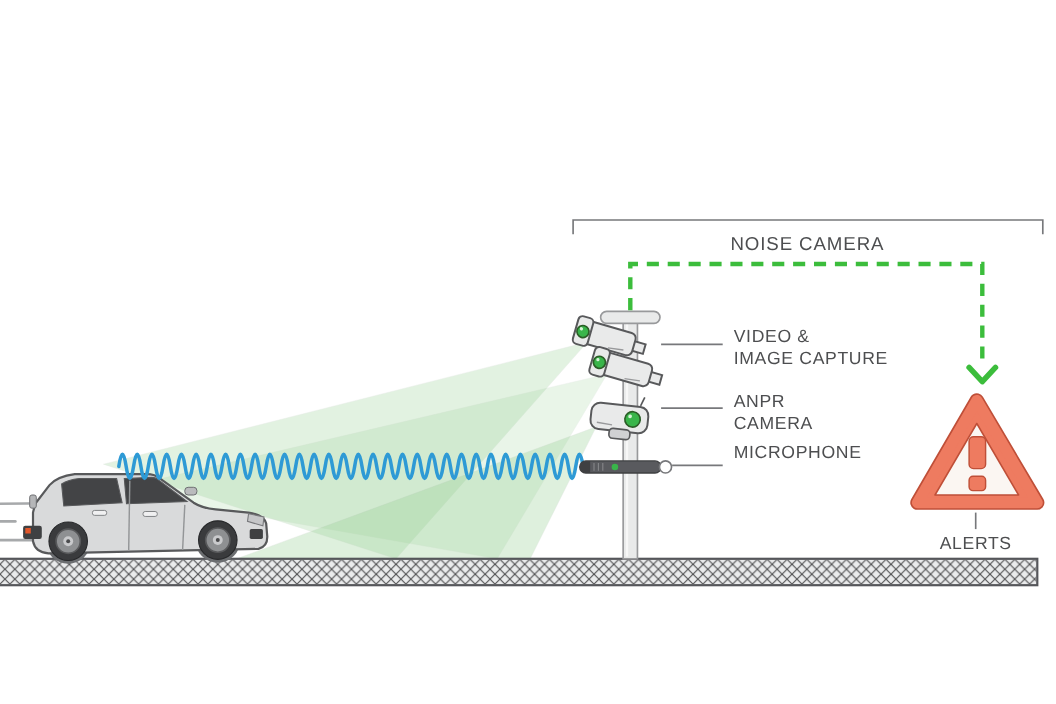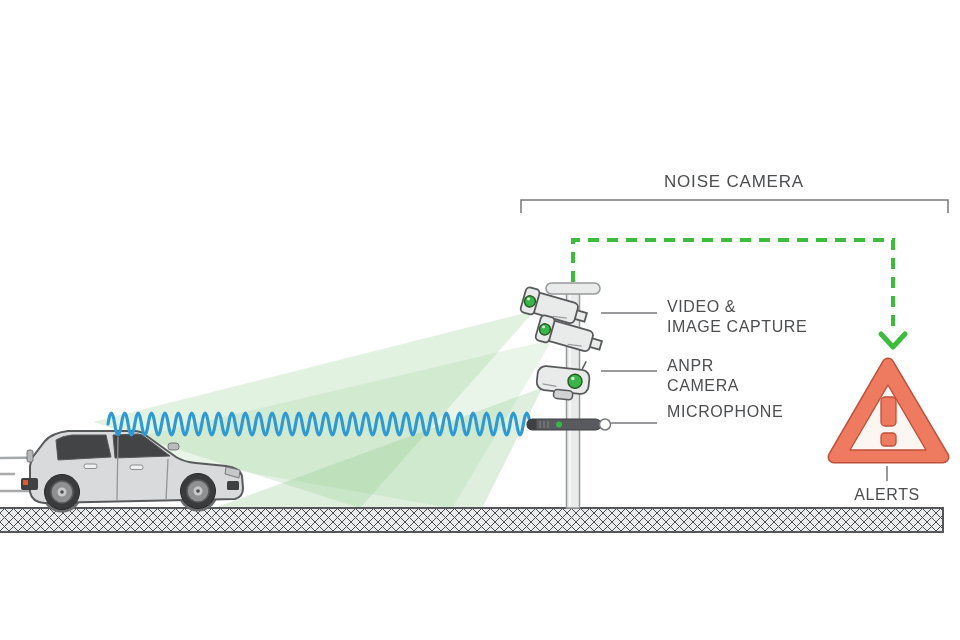--- a/index.html
+++ b/index.html
@@ -7,21 +7,21 @@
     position:relative;width:960px;height:640px;overflow:hidden;
     background:#ffffff;
     font-family:"Liberation Sans", sans-serif;
   }
   .stage svg{position:absolute;left:0;top:0;}
   .lbl{
     position:absolute;color:var(--text-gray,#4d4e50);
     font-size:16px;line-height:20px;letter-spacing:0.6px;font-weight:400;
     white-space:pre-line;
   }
-  .lbl.title{font-size:17px;letter-spacing:0.8px;text-align:center;}
+  .lbl.title{font-size:17px;letter-spacing:0.8px;text-align:center;margin-top:40px;}
   .lbl.center{text-align:center;}
 
   
   .beam{fill:var(--beam-green,#93cf90);stroke:rgba(130,150,130,0.35);stroke-width:0.8;}
   .gray-line{stroke:var(--line-gray,#77787b);stroke-width:1.5;fill:none;}
   .speed-line{stroke:#a7a9ab;stroke-width:2.4;fill:none;stroke-linecap:round;}
   .dash-green{stroke:var(--accent-green,#3cbd3c);stroke-width:4;fill:none;stroke-dasharray:11 8;}
   .arrow-green{stroke:var(--accent-green,#3cbd3c);stroke-width:5;fill:none;stroke-linecap:round;stroke-linejoin:round;}
   .pole{fill:#e9eaea;stroke:#98999b;stroke-width:1.5;}
   .cam-body{fill:#e9eaea;stroke:var(--outline-dark,#58595b);stroke-width:1.8;}

